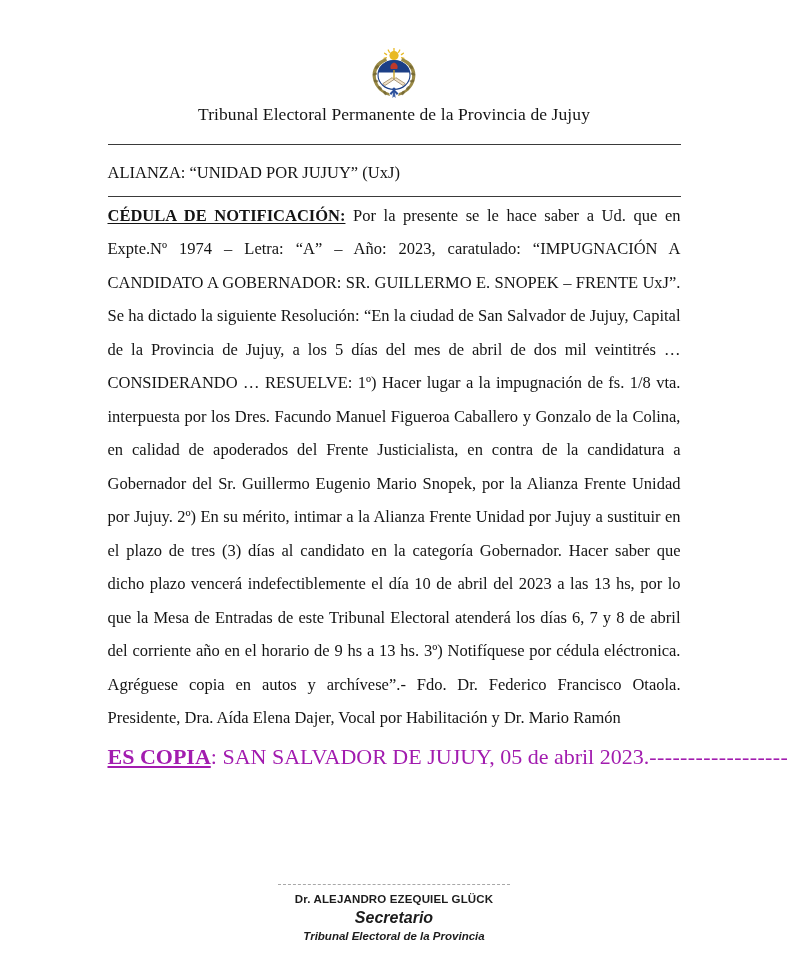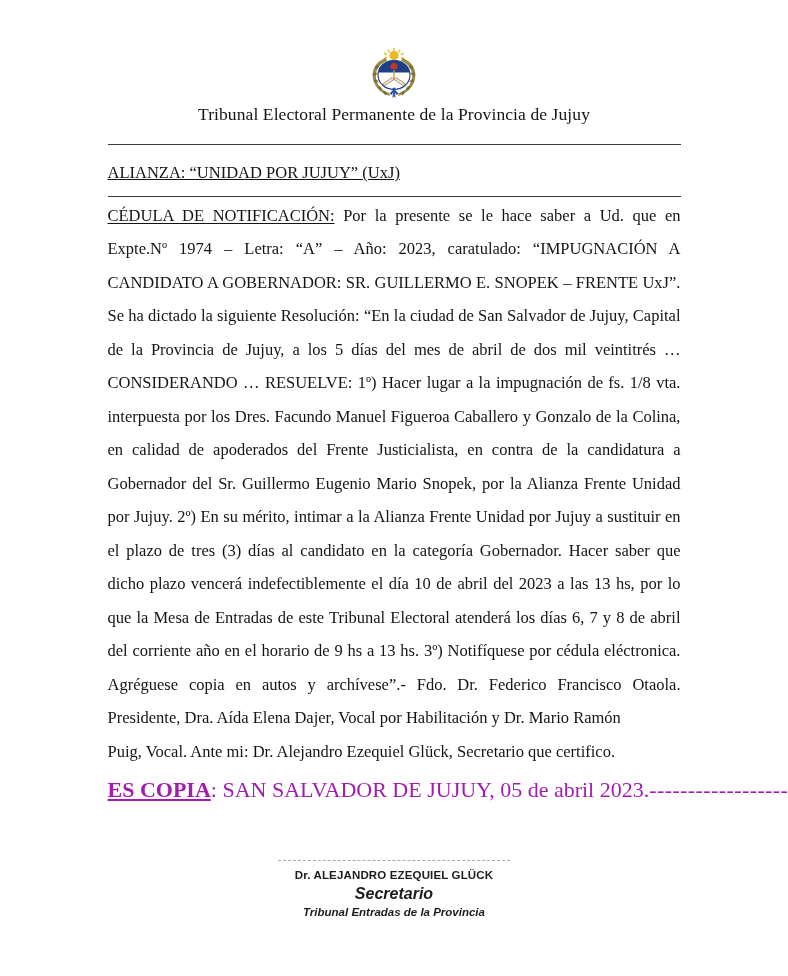--- a/index.html
+++ b/index.html
@@ -56,41 +56,40 @@
   }
 
   .party-lines {
     font-size: 16.5px;
     line-height: 1.27;
     color: #141414;
     white-space: nowrap;
   }
   .party-lines div {
     padding: 0;
-    text-decoration: underline;
   }
 
   .rule-thin {
     width: 573px;
     height: 0;
     border-top: 1.1px solid #3a3a3a;
     margin: 12px auto 0 auto;
   }
 
   .notice {
     font-size: 16.5px;
     line-height: 2.03;
     text-align: justify;
     text-justify: inter-word;
     color: #141414;
     margin-top: 2px;
     hyphens: none;
   }
   .notice .lead {
-    font-weight: normal;
+    font-weight: bold;
     text-decoration: underline;
     text-underline-offset: 2px;
   }
   .notice p {
     margin: 0;
     text-align: justify;
   }
   .notice p.last-line {
     text-align: left;
   }
@@ -109,21 +108,21 @@
   }
   .dash-tail {
     letter-spacing: 0.4px;
   }
 
   
   .signature {
     position: absolute;
     left: 0;
     right: 0;
-    top: 860px;
+    top: 884px;
     text-align: center;
     font-family: "Liberation Sans", "DejaVu Sans", sans-serif;
     color: #1c1c1c;
   }
   .sig-rule {
     width: 232px;
     height: 0;
     border-top: 1.4px dashed #a8a8a8;
     margin: 0 auto 7px auto;
   }
@@ -210,29 +209,28 @@
   <div class="body-block">
 
     <div class="party-lines">
       <div>ALIANZA: “UNIDAD POR JUJUY” (UxJ)</div>
     </div>
 
     <div class="rule-thin"></div>
 
     <div class="notice">
       <p><span class="lead">CÉDULA DE NOTIFICACIÓN:</span> <span>Por la presente se le hace saber a Ud. que en Expte.Nº 1974 – Letra: “A” – Año: 2023, caratulado: “IMPUGNACIÓN A CANDIDATO A GOBERNADOR: SR. GUILLERMO E. SNOPEK – FRENTE UxJ”. Se ha dictado la siguiente Resolución: “En la ciudad de San Salvador de Jujuy, Capital de la Provincia de Jujuy, a los 5 días del mes de abril de dos mil veintitrés … CONSIDERANDO … RESUELVE: 1º) Hacer lugar a la impugnación de fs. 1/8 vta. interpuesta por los Dres. Facundo Manuel Figueroa Caballero y Gonzalo de la Colina, en calidad de apoderados del Frente Justicialista, en contra de la candidatura a Gobernador del Sr. Guillermo Eugenio Mario Snopek, por la Alianza Frente Unidad por Jujuy. 2º) En su mérito, intimar a la Alianza Frente Unidad por Jujuy a sustituir en el plazo de tres (3) días al candidato en la categoría Gobernador. Hacer saber que dicho plazo vencerá indefectiblemente el día 10 de abril del 2023 a las 13 hs, por lo que la Mesa de Entradas de este Tribunal Electoral atenderá los días 6, 7 y 8 de abril del corriente año en el horario de 9 hs a 13 hs. 3º) Notifíquese por cédula eléctronica. Agréguese copia en autos y archívese”.- Fdo. Dr. Federico Francisco Otaola. Presidente, Dra. Aída Elena Dajer, Vocal por Habilitación y Dr. Mario Ramón</span></p>
-      <p class="last-line">Puig, Vocal. Ante mi: Dr. Alejandro Ezequiel Glück, Secretario que certifico.</p>
     </div>
 
     <div class="es-copia-line">
       <span class="es-copia-label">ES COPIA</span><span>: SAN SALVADOR DE JUJUY, 05 de abril 2023.</span><span class="dash-tail">--------------------</span>
     </div>
 
   </div>
 
   <div class="signature">
     <div class="sig-rule"></div>
     <div class="sig-name">Dr. ALEJANDRO EZEQUIEL GLÜCK</div>
     <div class="sig-role">Secretario</div>
-    <div class="sig-org">Tribunal Entradas de la Provincia</div>
+    <div class="sig-org">Tribunal Electoral de la Provincia</div>
   </div>
 
 </div>
 
 </body></html>

